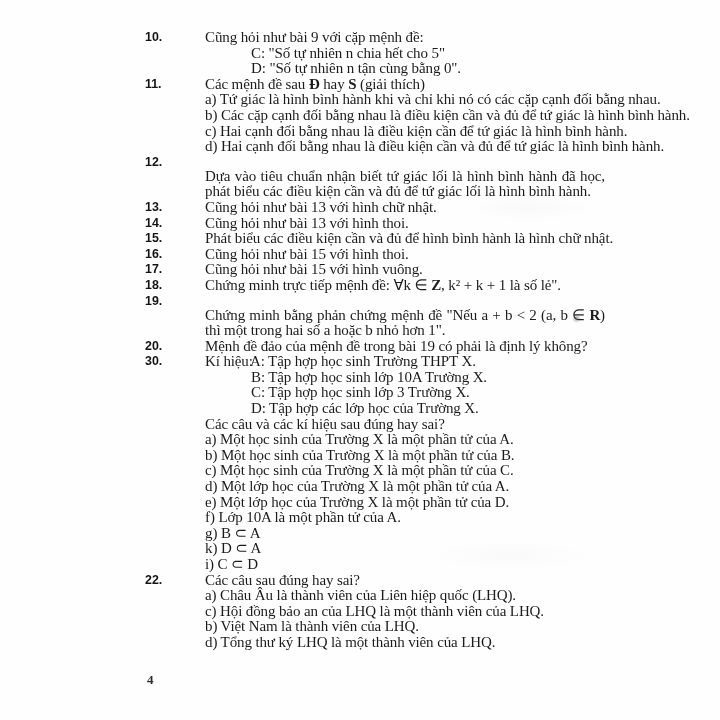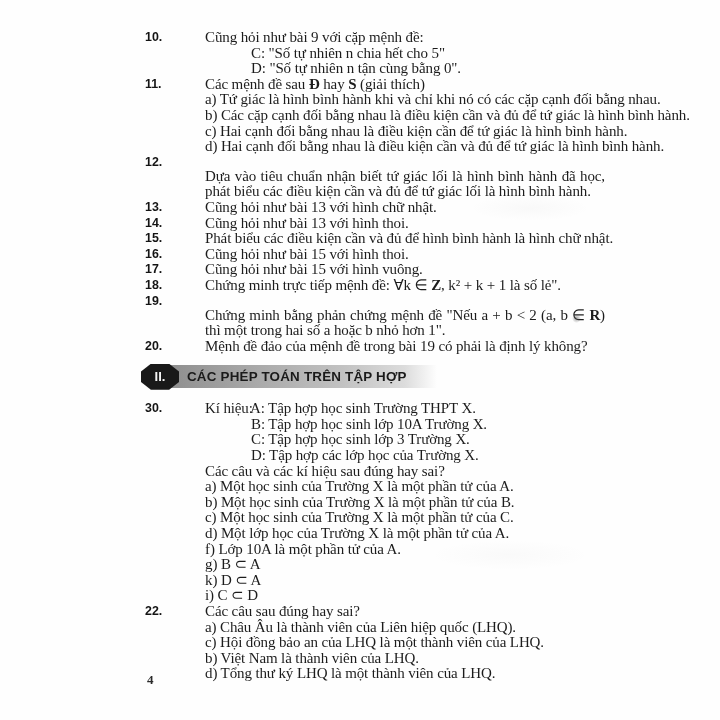--- a/index.html
+++ b/index.html
@@ -129,38 +129,35 @@
           </div>
         </div>
         <div class="item">
           <span class="num">20.</span>
           <div class="body">
             <div class="line"><span>Mệnh đề đảo của mệnh đề trong bài 19 có phải là định lý không?</span></div>
           </div>
         </div>
       </section>
 
-    <div class="section-header">
-      <span class="badge">II.</span>
-      <span class="header-bar">CÁC PHÉP TOÁN TRÊN TẬP HỢP</span>
-    </div>
 
     <section>
         <div class="item">
           <span class="num">30.</span>
           <div class="body">
             <div class="line"><span class="lbl">Kí hiệu:</span><span>A: Tập hợp học sinh Trường THPT X.</span></div>
             <div class="line ind1"><span>B: Tập hợp học sinh lớp 10A Trường X.</span></div>
             <div class="line ind1"><span>C: Tập hợp học sinh lớp 3 Trường X.</span></div>
             <div class="line ind1"><span>D: Tập hợp các lớp học của Trường X.</span></div>
             <div class="line"><span>Các câu và các kí hiệu sau đúng hay sai?</span></div>
             <div class="line"><span>a) Một học sinh của Trường X là một phần tử của A.</span></div>
             <div class="line"><span>b) Một học sinh của Trường X là một phần tử của B.</span></div>
             <div class="line"><span>c) Một học sinh của Trường X là một phần tử của C.</span></div>
             <div class="line"><span>d) Một lớp học của Trường X là một phần tử của A.</span></div>
+            <div class="line"><span>e) Một lớp học của Trường X là một phần tử của D.</span></div>
             <div class="line"><span>f) Lớp 10A là một phần tử của A.</span></div>
             <div class="line"><span>g) B ⊂ A</span></div>
             <div class="line"><span>k) D ⊂ A</span></div>
             <div class="line"><span>i) C ⊂ D</span></div>
           </div>
         </div>
         <div class="item">
           <span class="num">22.</span>
           <div class="body">
             <div class="line"><span>Các câu sau đúng hay sai?</span></div>

